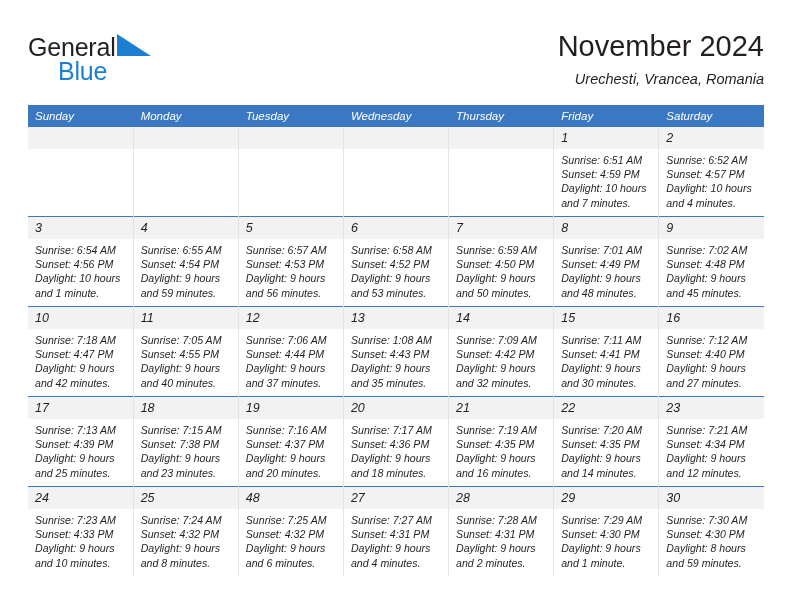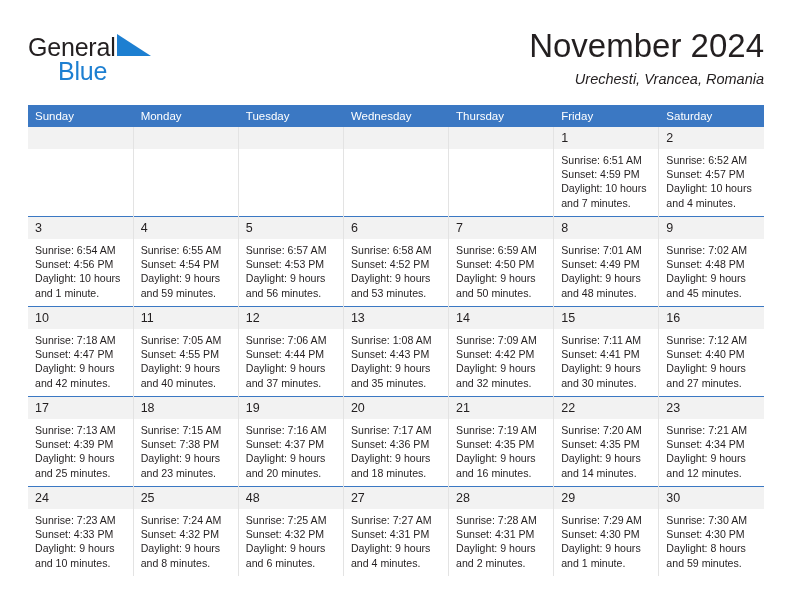--- a/index.html
+++ b/index.html
@@ -61,21 +61,21 @@
     letter-spacing: -0.2px;
   }
 
   .title-block {
     position: absolute;
     right: 0;
     top: 0;
     text-align: right;
   }
   .cal-title {
-    font-size: 33px;
+    font-size: 29px;
     line-height: 36px;
     color: #231f20;
     font-weight: normal;
     margin: 0;
     white-space: nowrap;
   }
   .cal-subtitle {
     font-size: 14.5px;
     line-height: 22px;
     color: #231f20;
@@ -85,20 +85,21 @@
   }
 
   
   .calendar {
     position: absolute;
     left: 28px;
     top: 105px;
     width: 736px;
     border-collapse: collapse;
     table-layout: fixed;
+    font-style: italic;
   }
   .calendar th {
     background: #3b78c3;
     color: #ffffff;
     font-size: 11.5px;
     font-weight: normal;
     text-align: left;
     padding: 5px 0 5px 7px;
     height: 12px;
     border-right: 1px solid #3b78c3;

